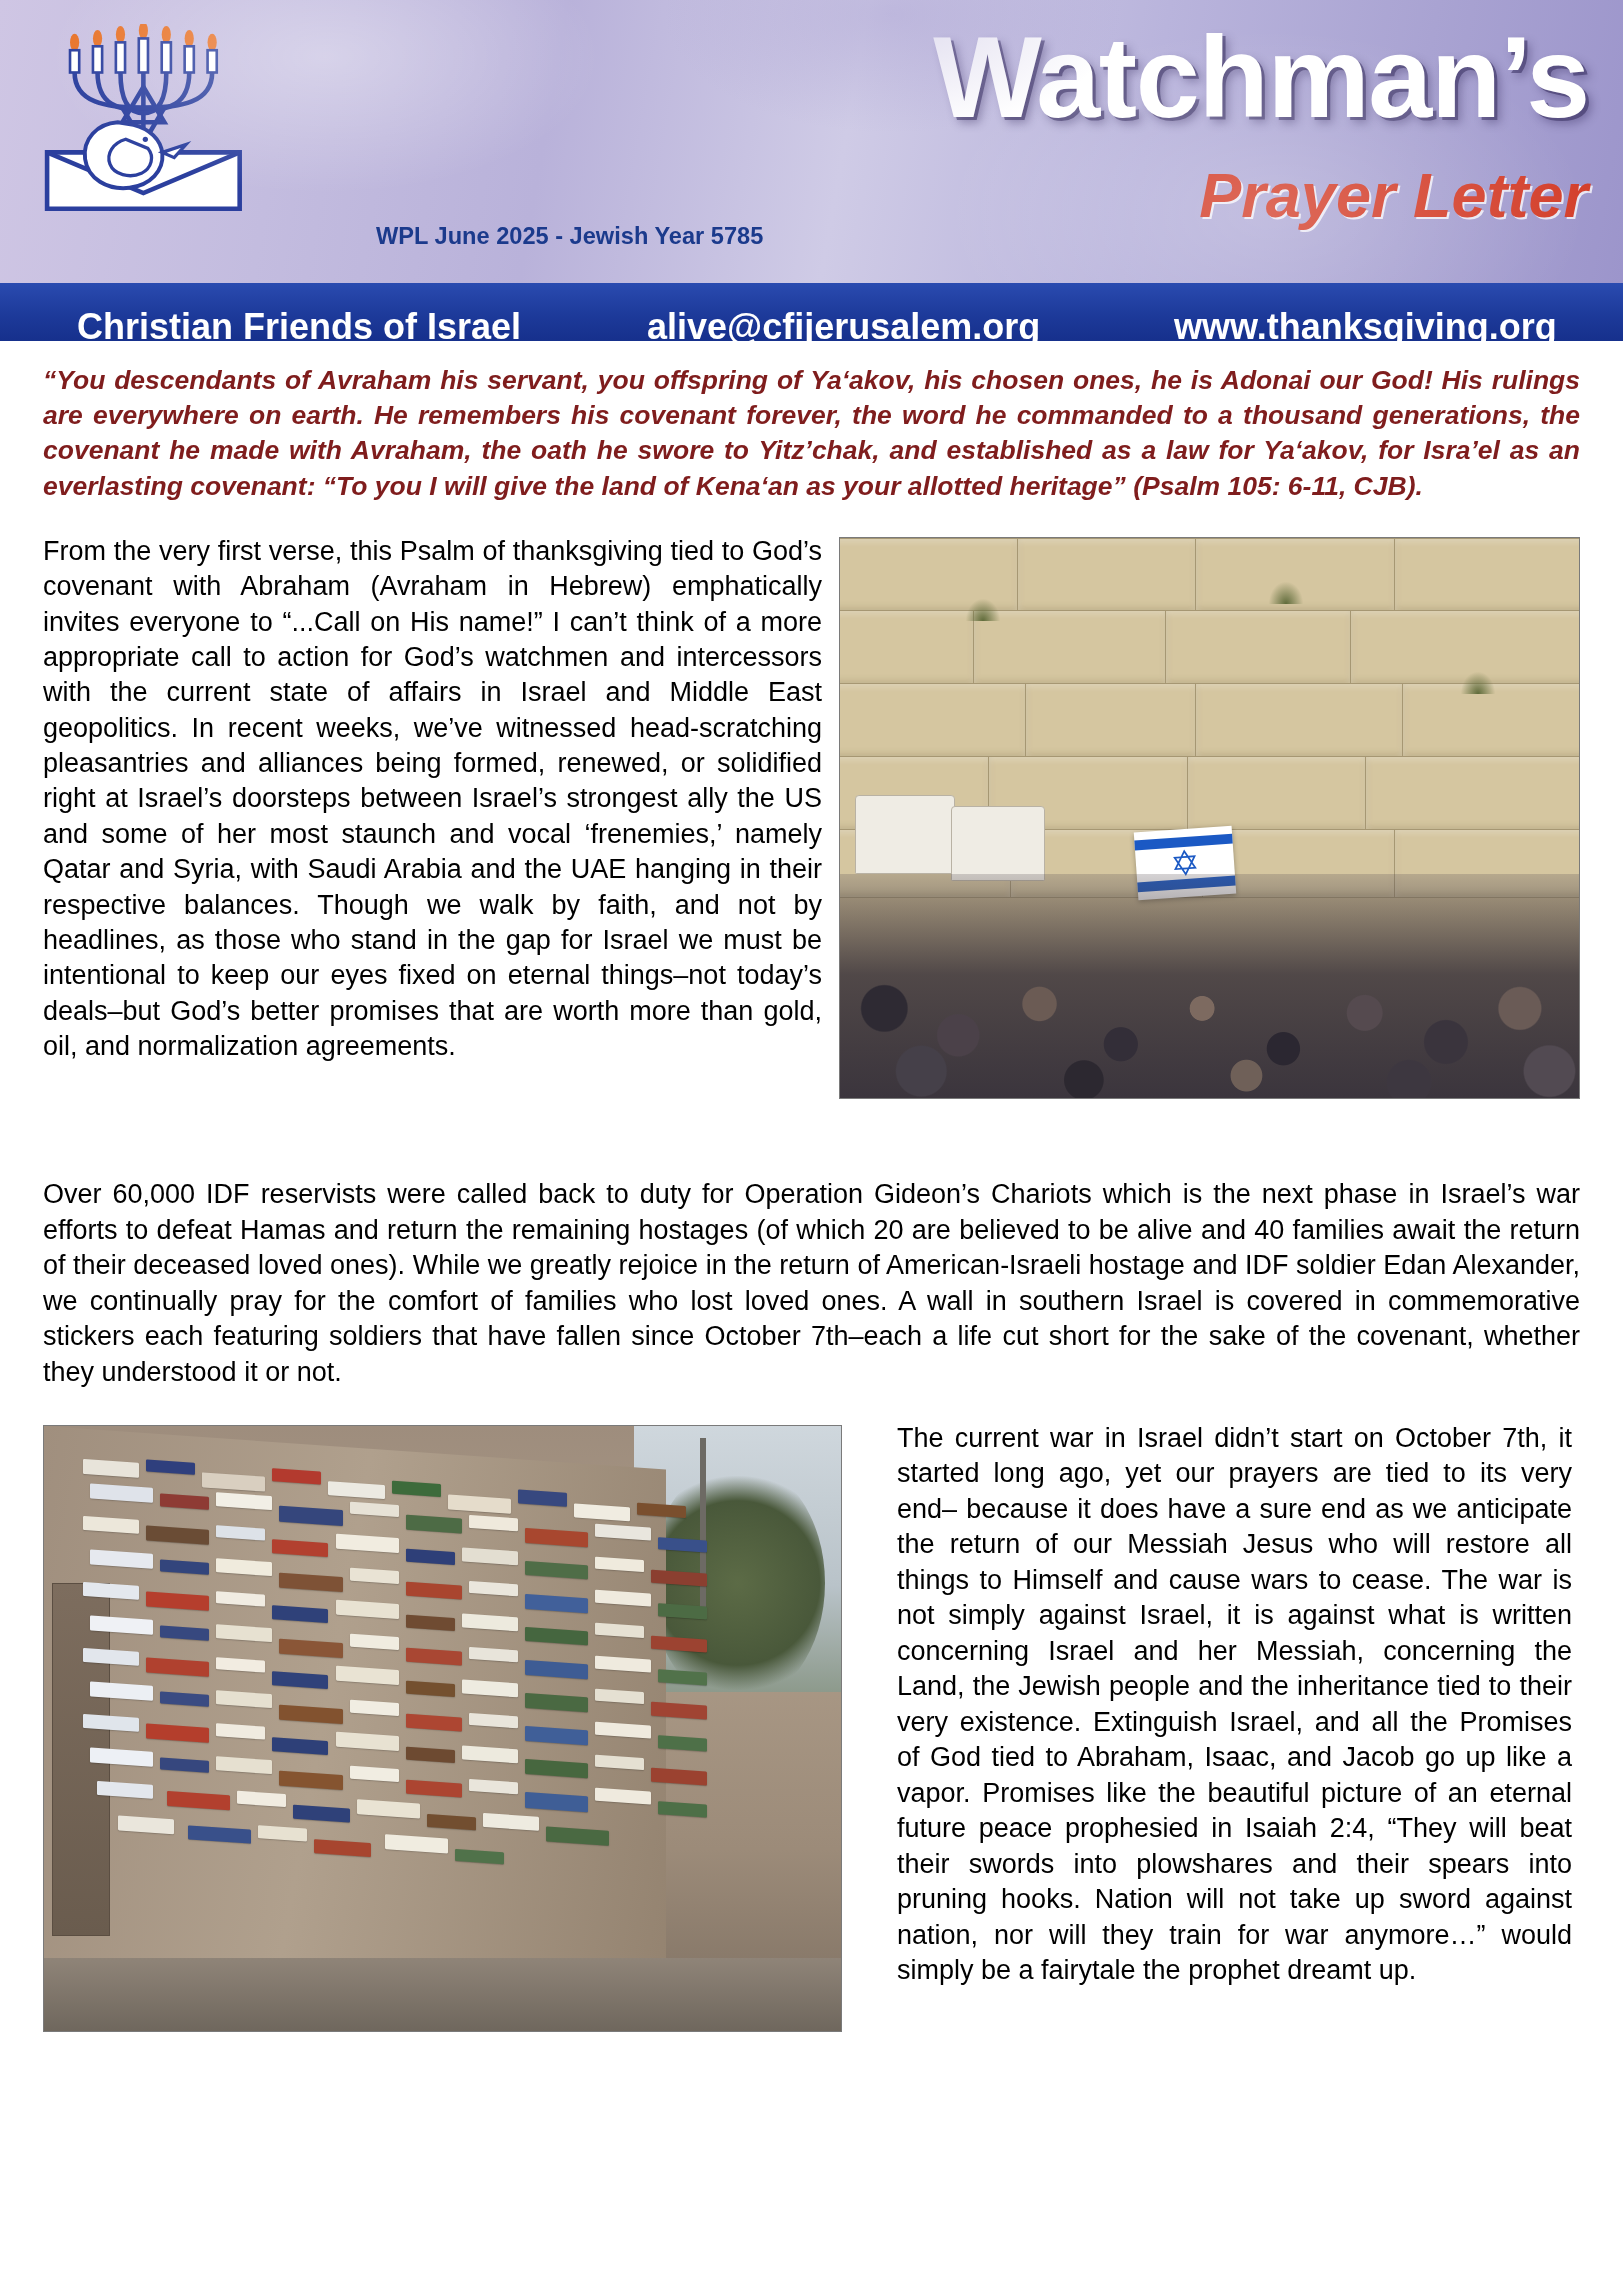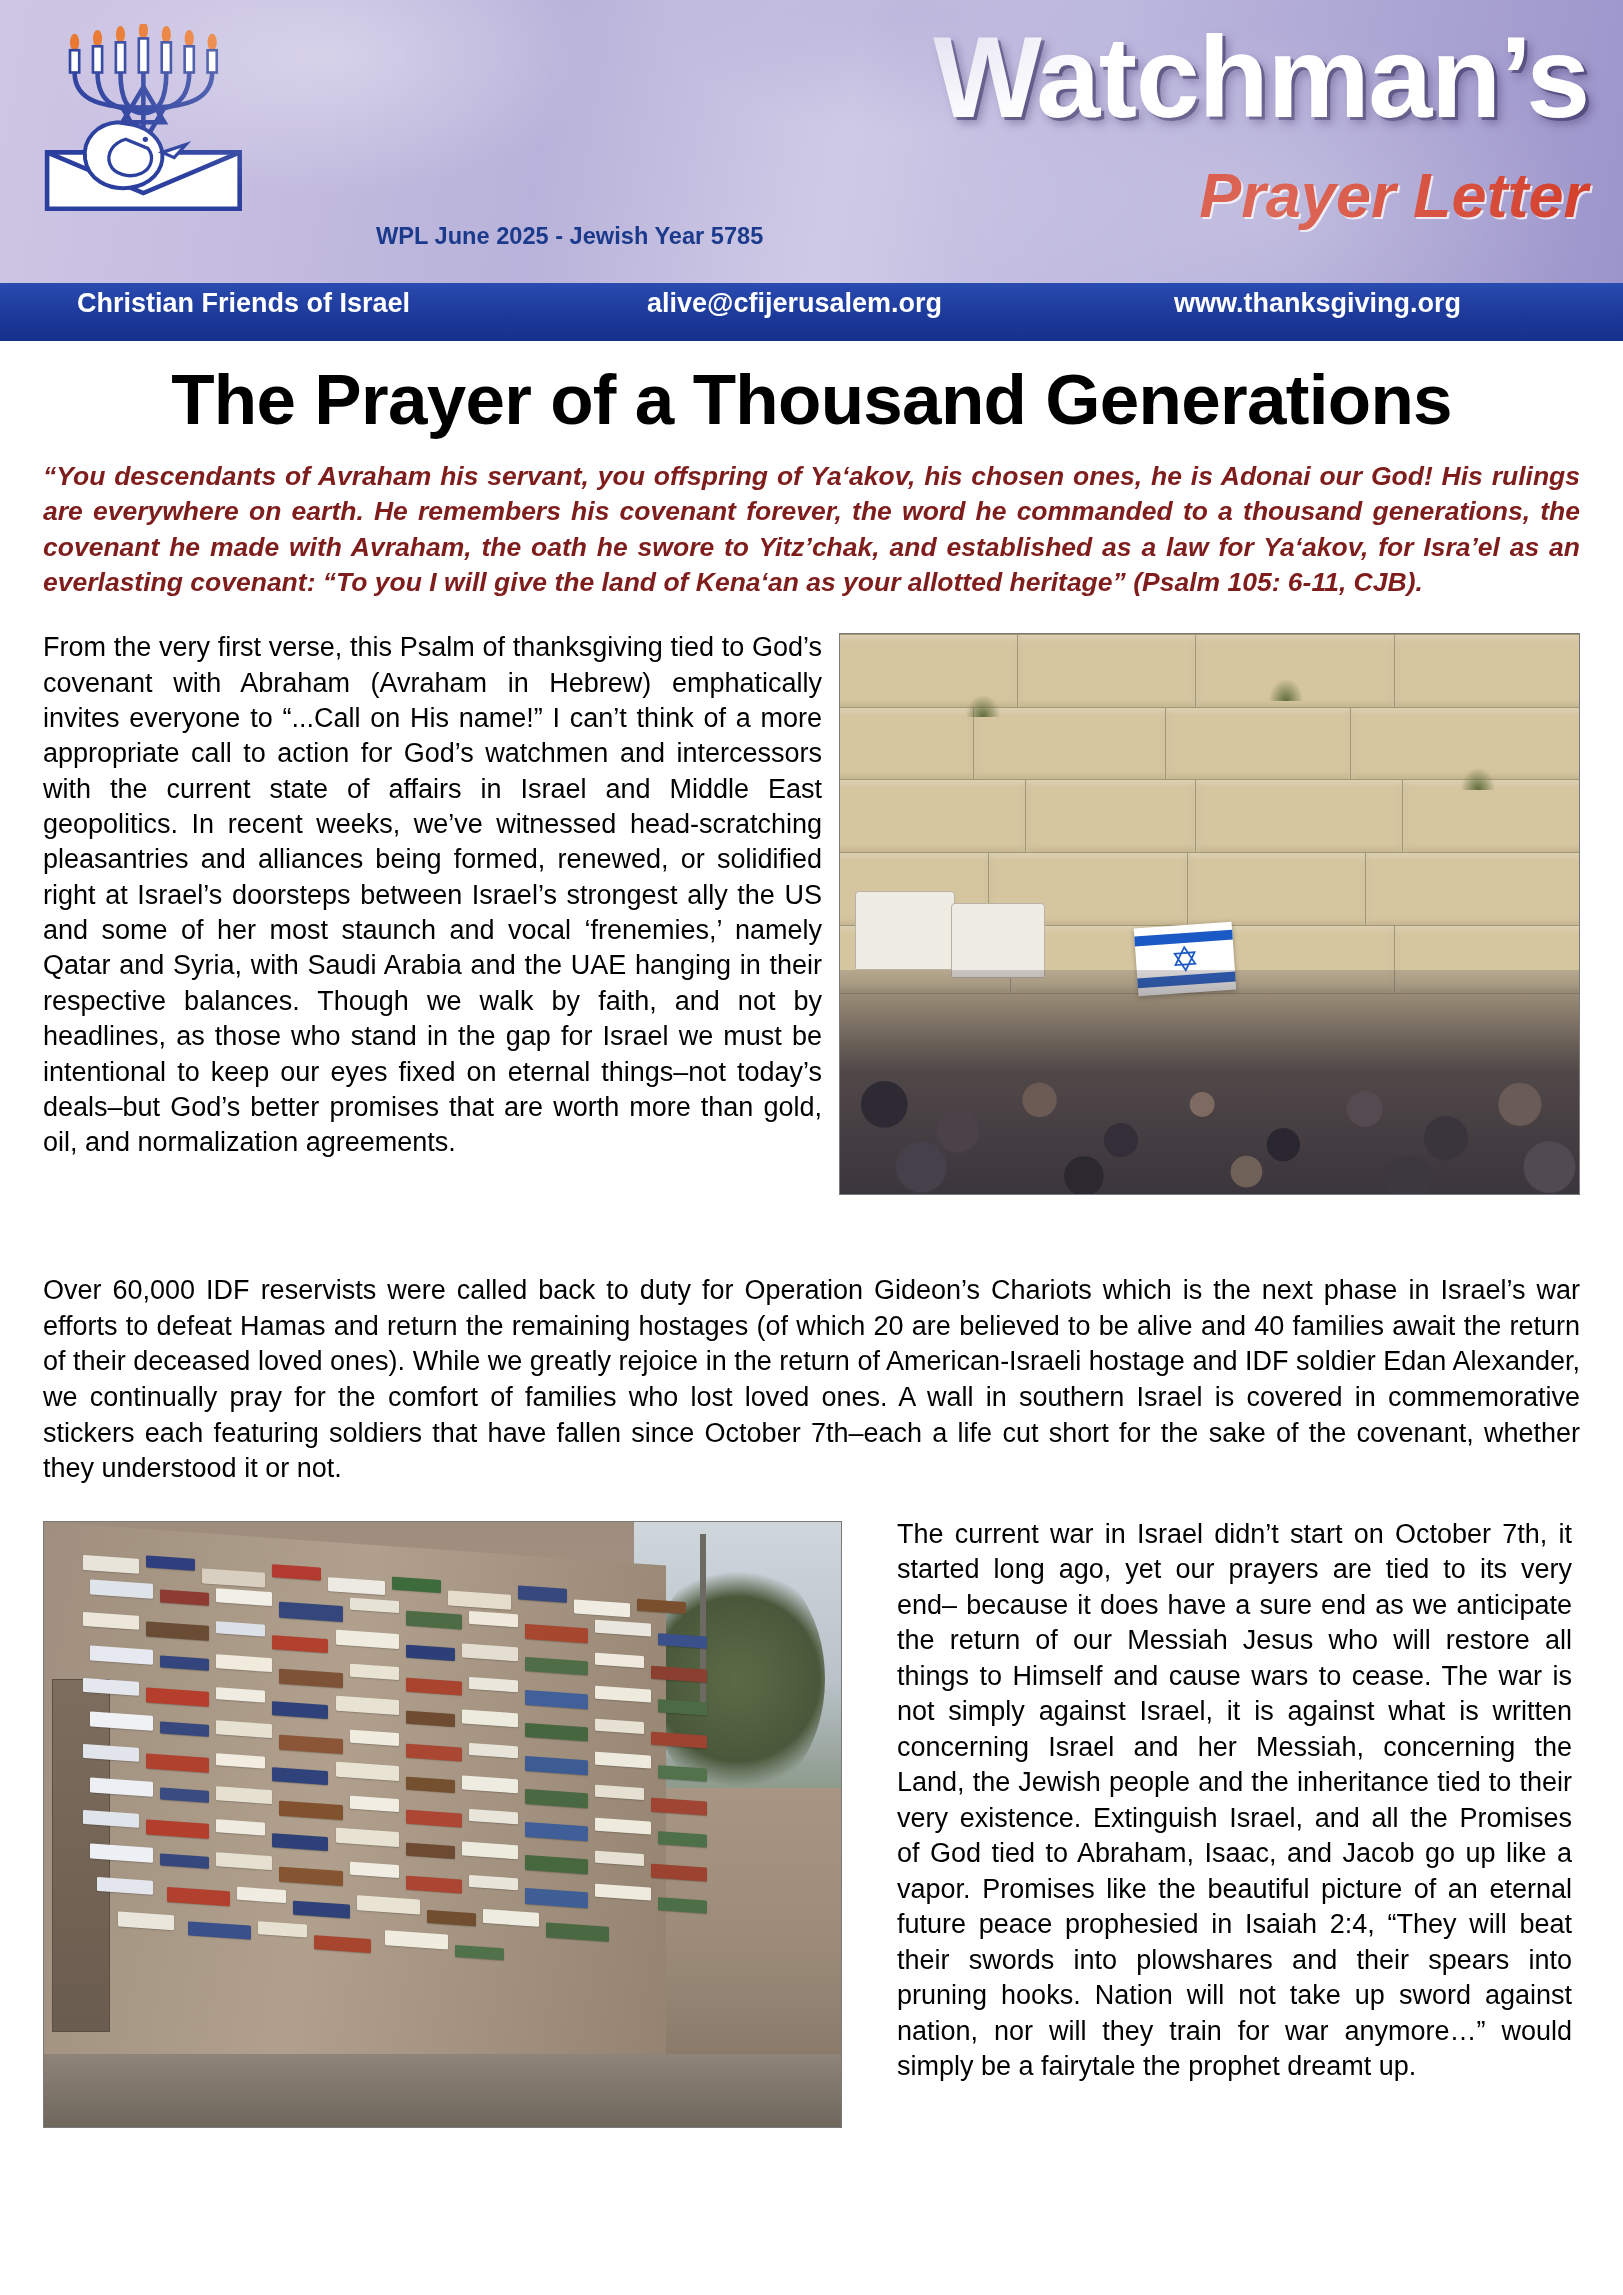--- a/index.html
+++ b/index.html
@@ -82,22 +82,22 @@
   .contact-bar {
     position: relative;
     width: 1623px;
     height: 58px;
     background: #1f3fa0;
     background: linear-gradient(180deg, #2a4bb0 0%, #1d3a9a 55%, #16308c 100%);
     color: #ffffff;
   }
   .contact-bar .item {
     position: absolute;
-    top: 5px;
-    font-size: 27px;
+    top: 23px;
+    font-size: 36px;
     font-weight: bold;
     white-space: nowrap;
   }
   .contact-org { left: 77px; }
   .contact-email { left: 647px; }
   .contact-web { left: 1174px; }
 
   
   .page {
     position: relative;
@@ -382,21 +382,20 @@
 </div>
 
 <div class="contact-bar">
   <div class="item contact-org">Christian Friends of Israel</div>
   <div class="item contact-email">alive@cfijerusalem.org</div>
   <div class="item contact-web">www.thanksgiving.org</div>
 </div>
 
 <div class="page">
 
-  <h1 class="headline">The Prayer of a Thousand Generations</h1>
 
   <div class="scripture">“You descendants of Avraham his servant, you offspring of Ya‘akov, his chosen ones, he is Adonai our God! His rulings are everywhere on earth. He remembers his covenant forever, the word he commanded to a thousand generations, the covenant he made with Avraham, the oath he swore to Yitz’chak, and established as a law for Ya‘akov, for Isra’el as an everlasting covenant: “To you I will give the land of Kena‘an as your allotted heritage” (Psalm 105: 6-11, CJB).</div>
 
   <div class="cols">
 
     <div class="photo-right">
       <div class="ww">
 
         <div class="stone" style="left:-2%;top:0%;width:26%;height:13%;"></div>
         <div class="stone" style="left:24%;top:0%;width:24%;height:13%;"></div>

